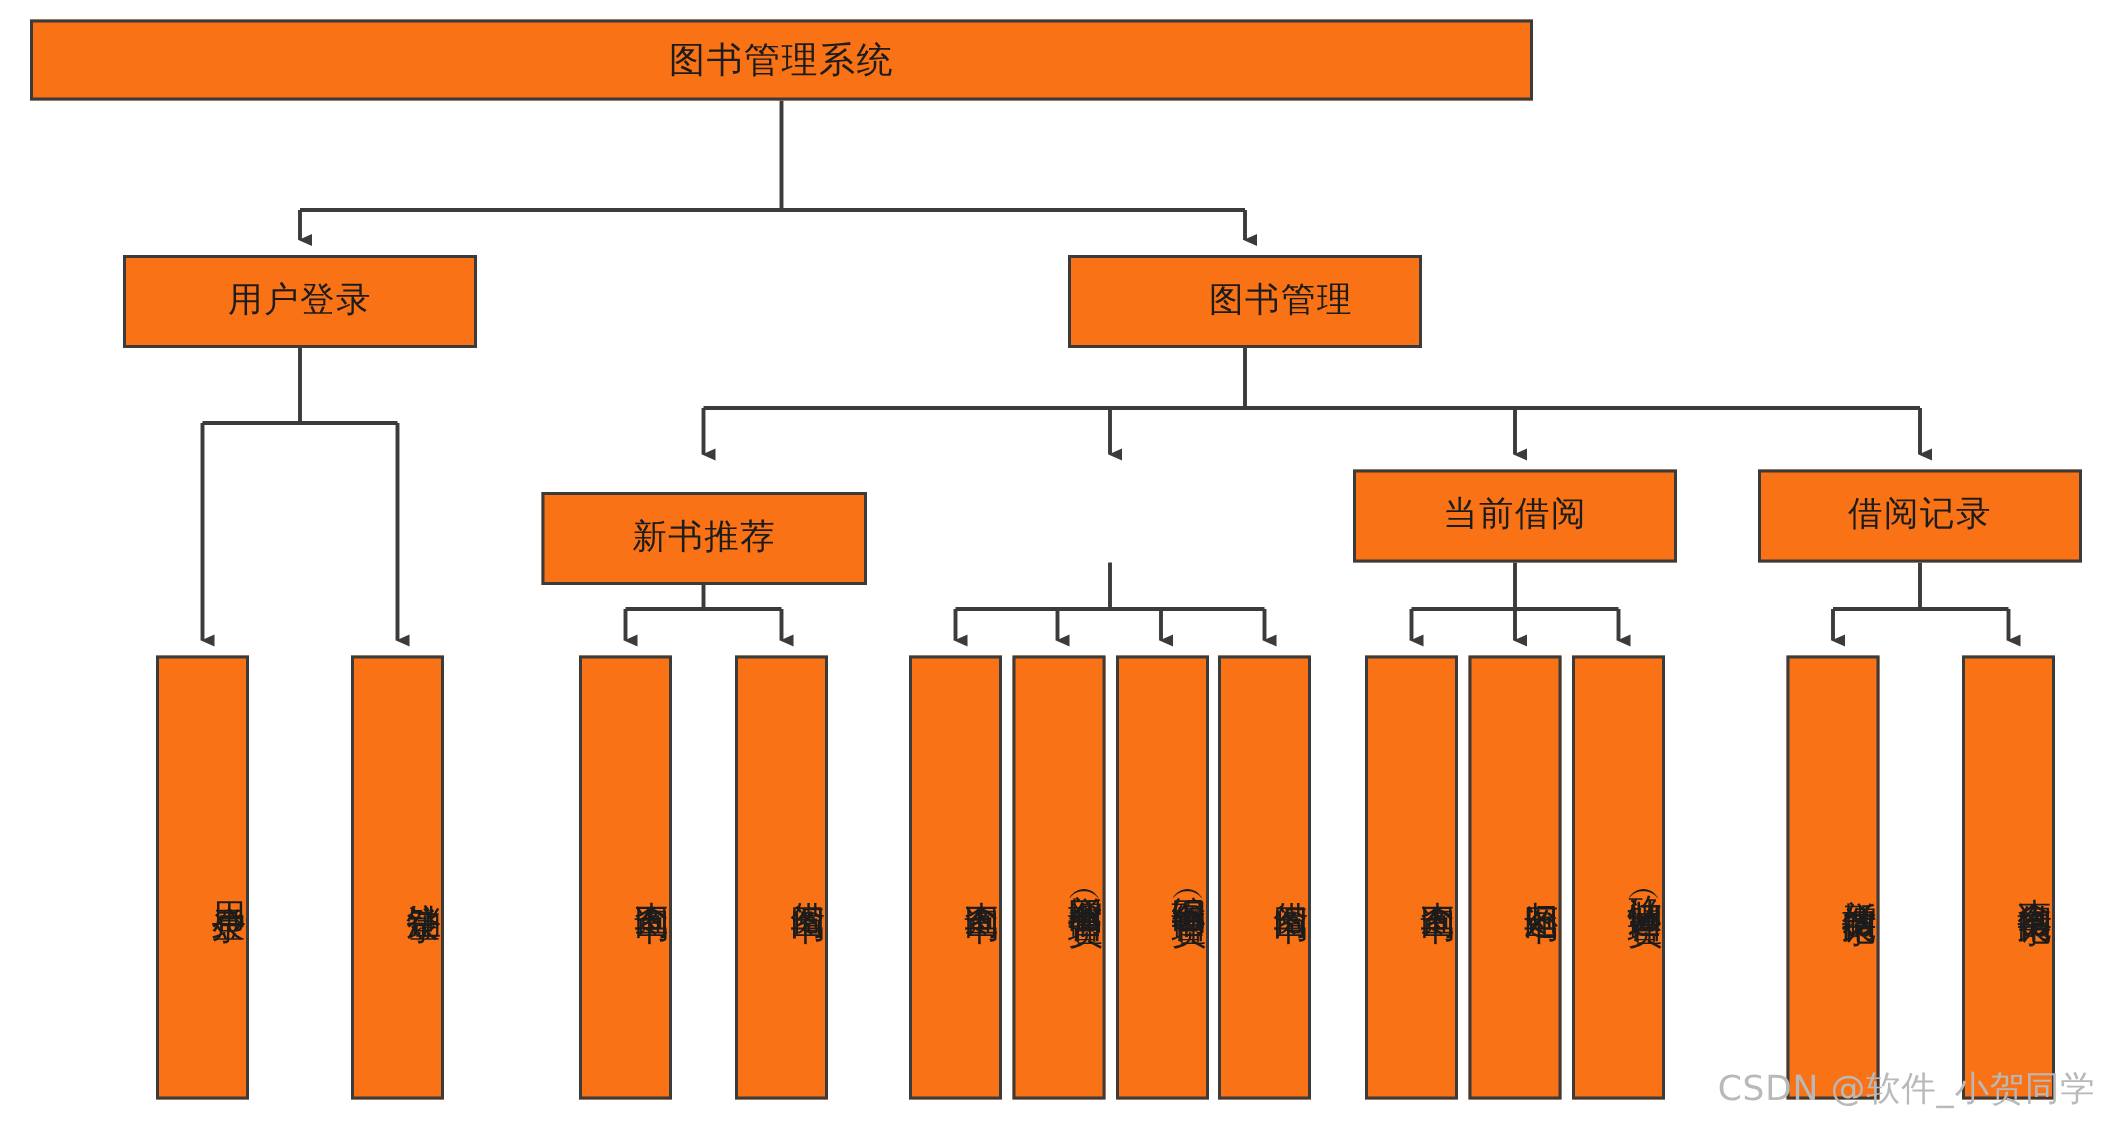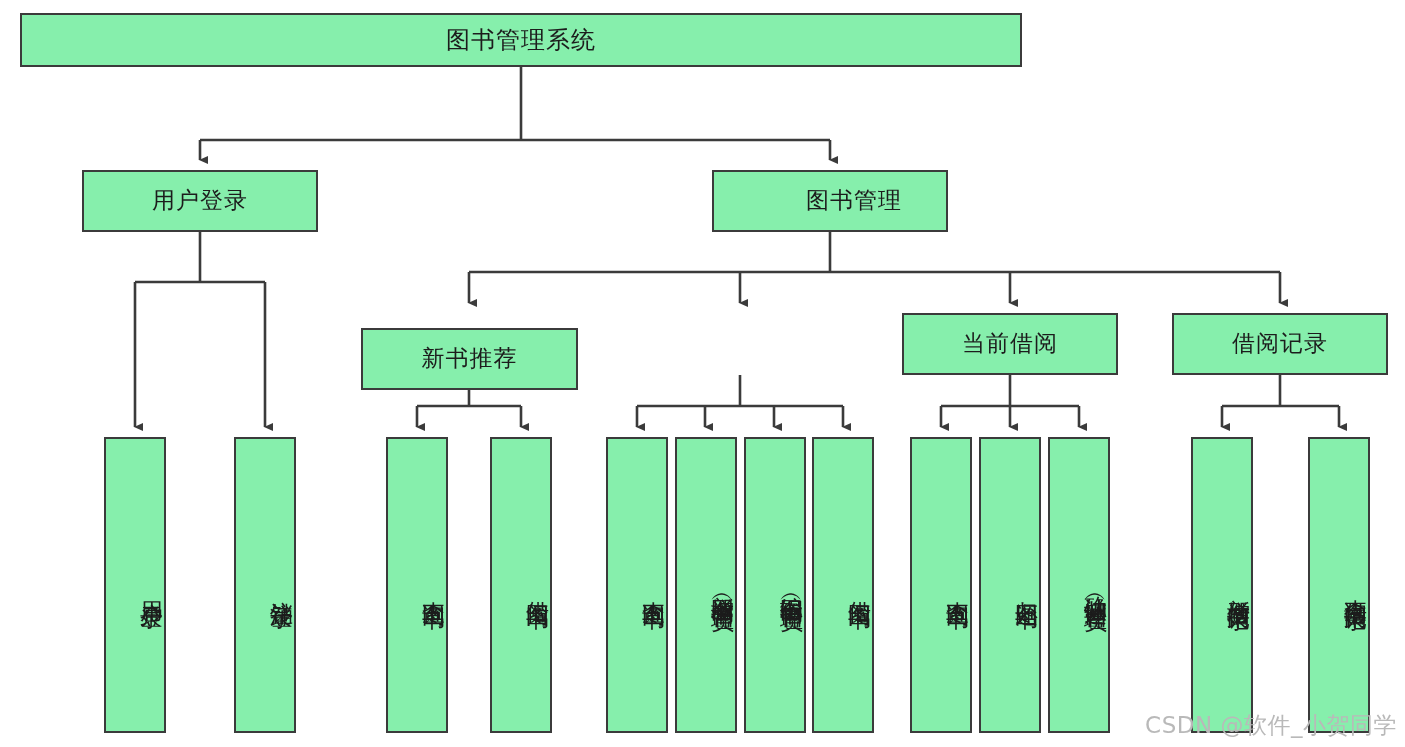--- a/index.html
+++ b/index.html
@@ -24,21 +24,21 @@
     position: absolute;
     left: 0;
     top: 0;
     width: 1405px;
     height: 747px;
   }
   .node {
     position: absolute;
     box-sizing: border-box;
     border: 2.5px solid #3b3b3b;
-    background: #86efac;
+    background: #f97316;
     display: flex;
     align-items: center;
     justify-content: center;
     color: #1c1c1c;
     z-index: 2;
   }
   .node-h {
     font-size: 23px;
     letter-spacing: 1px;
     line-height: 1.2;

